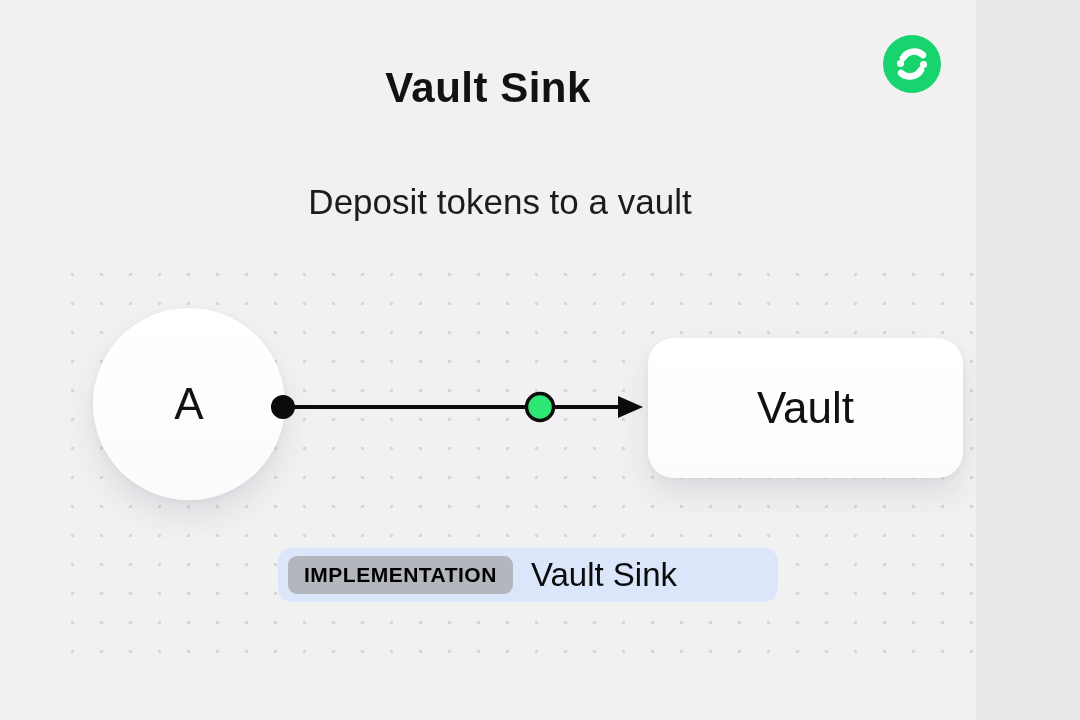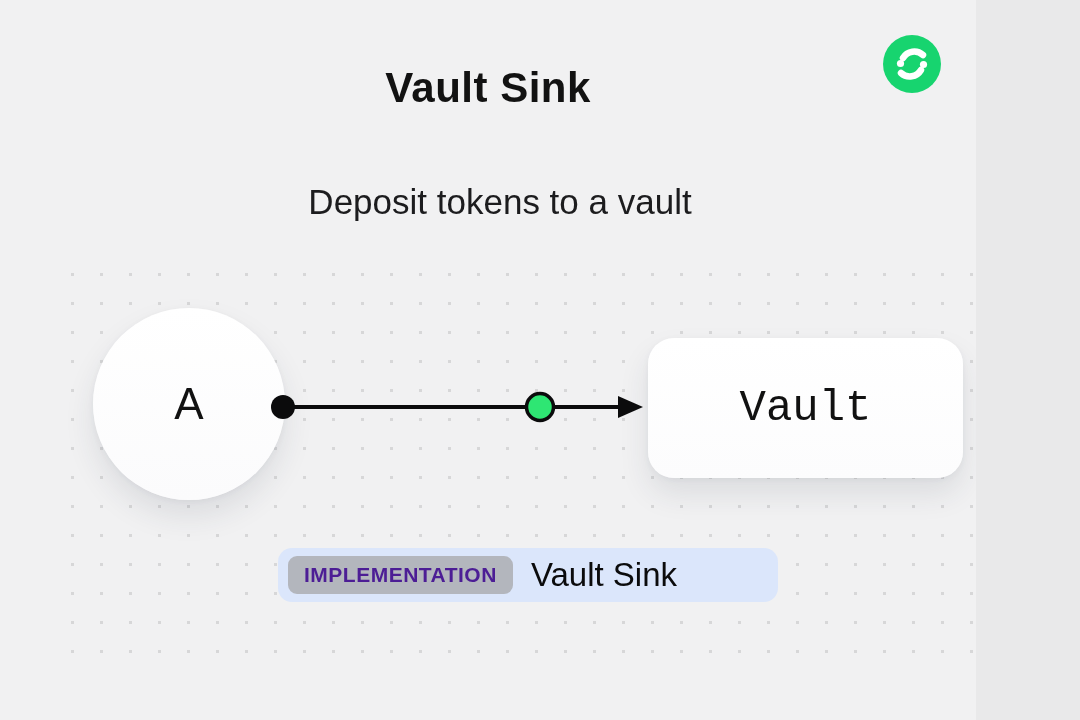--- a/index.html
+++ b/index.html
@@ -89,21 +89,20 @@
     left: 648px;
     top: 338px;
     width: 315px;
     height: 140px;
     border-radius: 26px;
     background: linear-gradient(180deg, #ffffff 0%, #fcfcfd 100%);
     box-shadow: 0 16px 30px rgba(40, 50, 70, 0.10), 0 2px 6px rgba(40, 50, 70, 0.05);
     display: flex;
     align-items: center;
     justify-content: center;
-    font-family: Liberation Mono, monospace;
   }
   .node-box .node-label {
     font-size: 44px;
     font-weight: 500;
     color: #111;
   }
 
   
   .connector-svg {
     position: absolute;
@@ -123,21 +122,21 @@
     width: 500px;
     background: #dbe6fb;
     border-radius: 14px;
     display: flex;
     align-items: center;
     padding: 0 16px 0 10px;
     gap: 18px;
   }
   .impl-tag {
     background: #b3b6bd;
-    color: #4c1d95;
+    color: #000000;
     border-radius: 9px;
     height: 38px;
     display: flex;
     align-items: center;
     padding: 0 16px;
     font-size: 21px;
     font-weight: 700;
     letter-spacing: 0.5px;
   }
   .impl-label {

